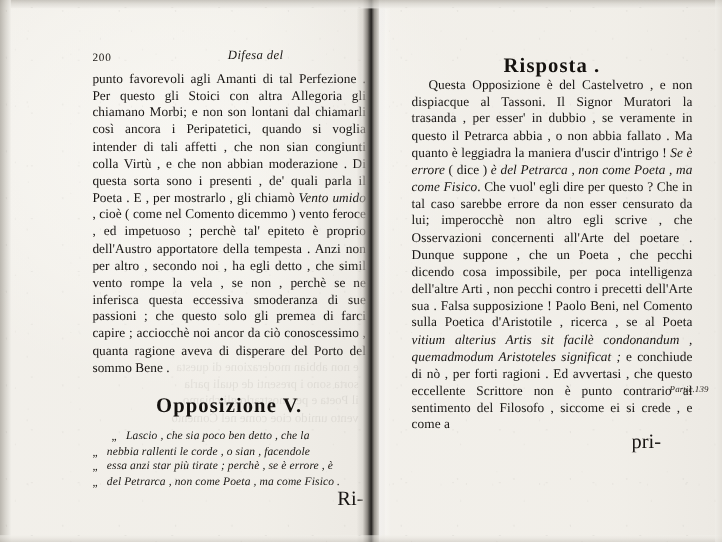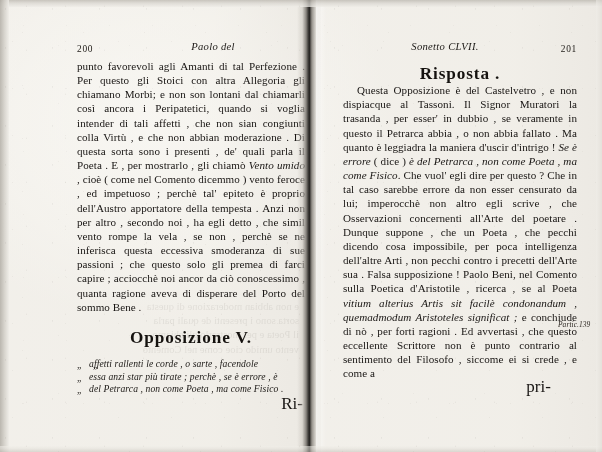--- a/index.html
+++ b/index.html
@@ -254,58 +254,55 @@
 
     <div class="ghost" id="ghost-left">e non abbian moderazione di questa
 sorta sono i presenti de quali parla
 il Poeta e per mostrarlo gli chiamo
 vento umido cioe come nel Comento</div>
 
     <div class="typeblock" id="block-left">
 
       <div class="runhead">
         <span class="folio folio-left">200</span>
-        <span class="runhead-title shift-left">Paolo del</span>
+        <span class="runhead-title shift-left">Difesa del</span>
       </div>
 
       <p class="para cont"><span>punto favorevoli agli Amanti di tal Perfezione . Per questo gli Stoici con altra Allegoria gli chiamano Morbi; e non son lontani dal chiamarli così ancora i Peripatetici, quando si voglia intender di tali affetti , che non sian congiunti colla Virtù , e che non abbian moderazione . Di questa sorta sono i presenti , de' quali parla il Poeta . E , per mostrarlo , gli chiamò </span><i>Vento umido</i><span> , cioè ( come nel Comento dicemmo ) vento feroce , ed impetuoso ; perchè tal' epiteto è proprio dell'Austro apportatore della tempesta . Anzi non per altro , secondo noi , ha egli detto , che simil vento rompe la vela , se non , perchè se ne inferisca questa eccessiva smoderanza di sue passioni ; che questo solo gli premea di farci capire ; acciocchè noi ancor da ciò conoscessimo , quanta ragione aveva di disperare del Porto del sommo Bene .</span></p>
 
       <h2 class="section-head" id="head-opposizione">Opposizione  V.</h2>
 
       <div class="extract">
         <div class="qline">
           <span class="qmark">„</span>
+          <span>Lascio , che sia poco ben detto , che la</span>
         </div>
         <div class="qline">
           <span class="qmark">„</span>
-          <span>affetti rallenti le corde , o sarte , facendole</span>
+          <span>nebbia rallenti le corde , o sian , facendole</span>
         </div>
         <div class="qline">
           <span class="qmark">„</span>
           <span>essa anzi star più tirate ; perchè , se è errore , è</span>
         </div>
         <div class="qline">
           <span class="qmark">„</span>
           <span>del Petrarca , non come Poeta , ma come Fisico .</span>
         </div>
       </div>
 
       <div class="catchword" id="catchword-left">Ri-</div>
     </div>
   </div>
 
   <div class="leaf" id="leaf-right">
     <div class="leaf-bg"></div>
 
     <div class="typeblock" id="block-right">
 
-      <div class="runhead">
-        <span class="runhead-title shift-right">Sonetto  CLVII.</span>
-        <span class="folio folio-right">201</span>
-      </div>
 
       <h2 class="section-head" id="head-risposta">Risposta .</h2>
 
       <p class="para indent"><span>Questa Opposizione è del Castelvetro , e non dispiacque al Tassoni. Il Signor Muratori la trasanda , per esser' in dubbio , se veramente in questo il Petrarca abbia , o non abbia fallato . Ma quanto è leggiadra la maniera d'uscir d'intrigo ! </span><i>Se è errore</i><span> ( dice ) </span><i>è del Petrarca , non come Poeta , ma come Fisico</i><span>. Che vuol' egli dire per questo ? Che in tal caso sarebbe errore da non esser censurato da lui; imperocchè non altro egli scrive , che Osservazioni concernenti all'Arte del poetare . Dunque suppone , che un Poeta , che pecchi dicendo cosa impossibile, per poca intelligenza dell'altre Arti , non pecchi contro i precetti dell'Arte sua . Falsa supposizione ! Paolo Beni, nel Comento sulla Poetica d'Aristotile , ricerca , se al Poeta </span><i>vitium alterius Artis sit facilè condonandum , quemadmodum Aristoteles significat ;</i><span> e conchiude di nò , per forti ragioni . Ed avvertasi , che questo eccellente Scrittore non è punto contrario al sentimento del Filosofo , siccome ei si crede , e come a</span></p>
 
       <div class="catchword" id="catchword-right">pri-</div>
 
       <div id="sidenote">Partic.139</div>
     </div>
   </div>

